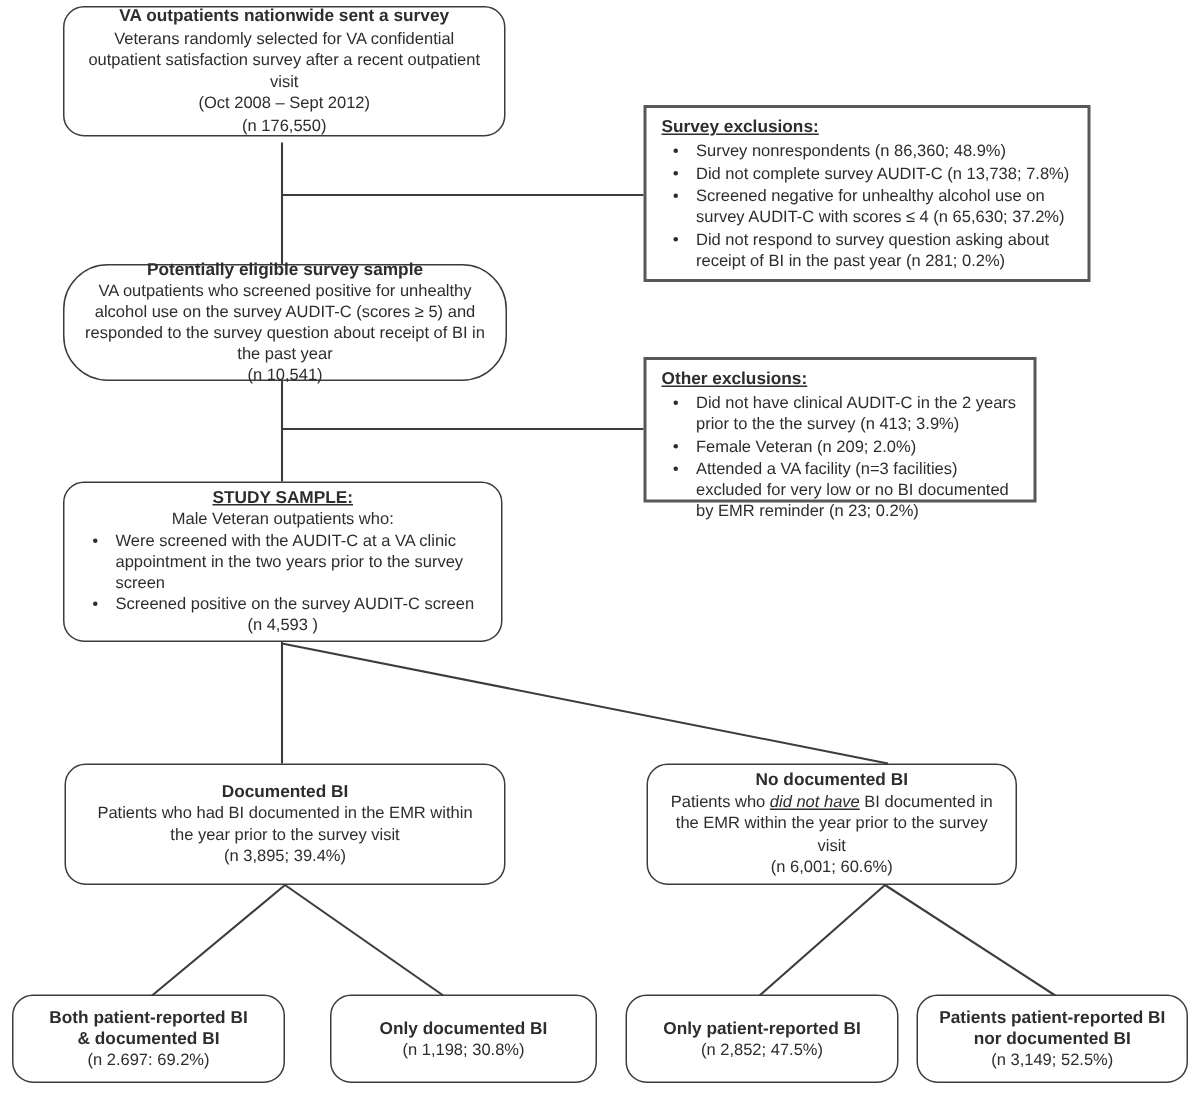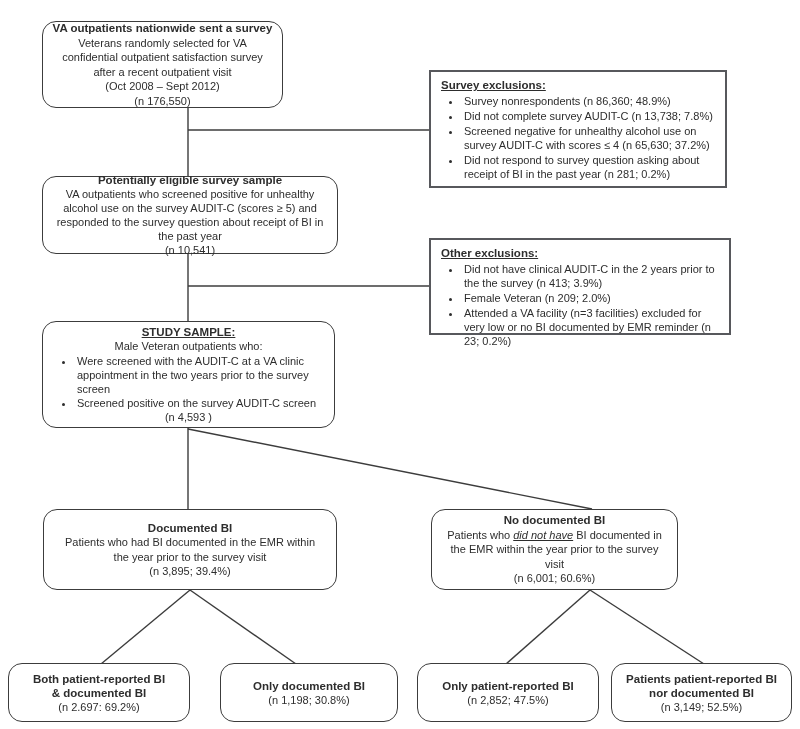--- a/index.html
+++ b/index.html
@@ -36,44 +36,44 @@
       <line x1="188" y1="286" x2="430" y2="286"></line>
       <line x1="188" y1="428" x2="188" y2="509"></line>
       <line x1="188" y1="429" x2="592" y2="509"></line>
       <line x1="190" y1="590" x2="101" y2="664"></line>
       <line x1="190" y1="590" x2="296" y2="664"></line>
       <line x1="590" y1="590" x2="506" y2="664"></line>
       <line x1="590" y1="590" x2="704" y2="664"></line>
     </g>
   </svg>
 
-  <div class="box flow-box" style="left:42px;top:21px;width:241px;height:87px;">
+  <div class="box flow-box" style="left:42px;top:4px;width:295px;height:87px;">
     <div class="title">VA outpatients nationwide sent a survey</div>
     <div>Veterans randomly selected for VA confidential outpatient satisfaction survey after a recent outpatient visit</div>
     <div>(Oct 2008 – Sept 2012)</div>
     <div class="nline">(n 176,550)</div>
   </div>
 
   <div class="box excl-box" style="left:429px;top:70px;width:298px;height:118px;">
     <div class="heading">Survey exclusions:</div>
     <ul>
       <li>Survey nonrespondents (n 86,360; 48.9%)</li>
       <li>Did not complete survey AUDIT-C (n 13,738; 7.8%)</li>
       <li>Screened negative for unhealthy alcohol use on survey AUDIT-C with scores ≤ 4 (n 65,630; 37.2%)</li>
       <li>Did not respond to survey question asking about receipt of BI in the past year (n 281; 0.2%)</li>
     </ul>
   </div>
 
-  <div class="box flow-box" style="left:42px;top:176px;width:296px;height:78px;padding:3px 8px;line-height:14px;">
+  <div class="box flow-box" style="left:42px;top:176px;width:296px;height:78px;padding:3px 8px;line-height:14px;border-radius:30px;">
     <div class="title">Potentially eligible survey sample</div>
     <div>VA outpatients who screened positive for unhealthy alcohol use on the survey AUDIT-C (scores ≥ 5) and responded to the survey question about receipt of BI in the past year</div>
     <div class="nline">(n 10,541)</div>
   </div>
 
-  <div class="box excl-box" style="left:429px;top:238px;width:302px;height:97px;">
+  <div class="box excl-box" style="left:429px;top:238px;width:262px;height:97px;">
     <div class="heading">Other exclusions:</div>
     <ul>
       <li>Did not have clinical AUDIT-C in the 2 years prior to the the survey (n 413; 3.9%)</li>
       <li>Female Veteran (n 209; 2.0%)</li>
       <li>Attended a VA facility (n=3 facilities) excluded for very low or no BI documented by EMR reminder (n 23; 0.2%)</li>
     </ul>
   </div>
 
   <div class="box flow-box" style="left:42px;top:321px;width:293px;height:107px;line-height:14px;">
     <div class="title-u">STUDY SAMPLE:</div>

